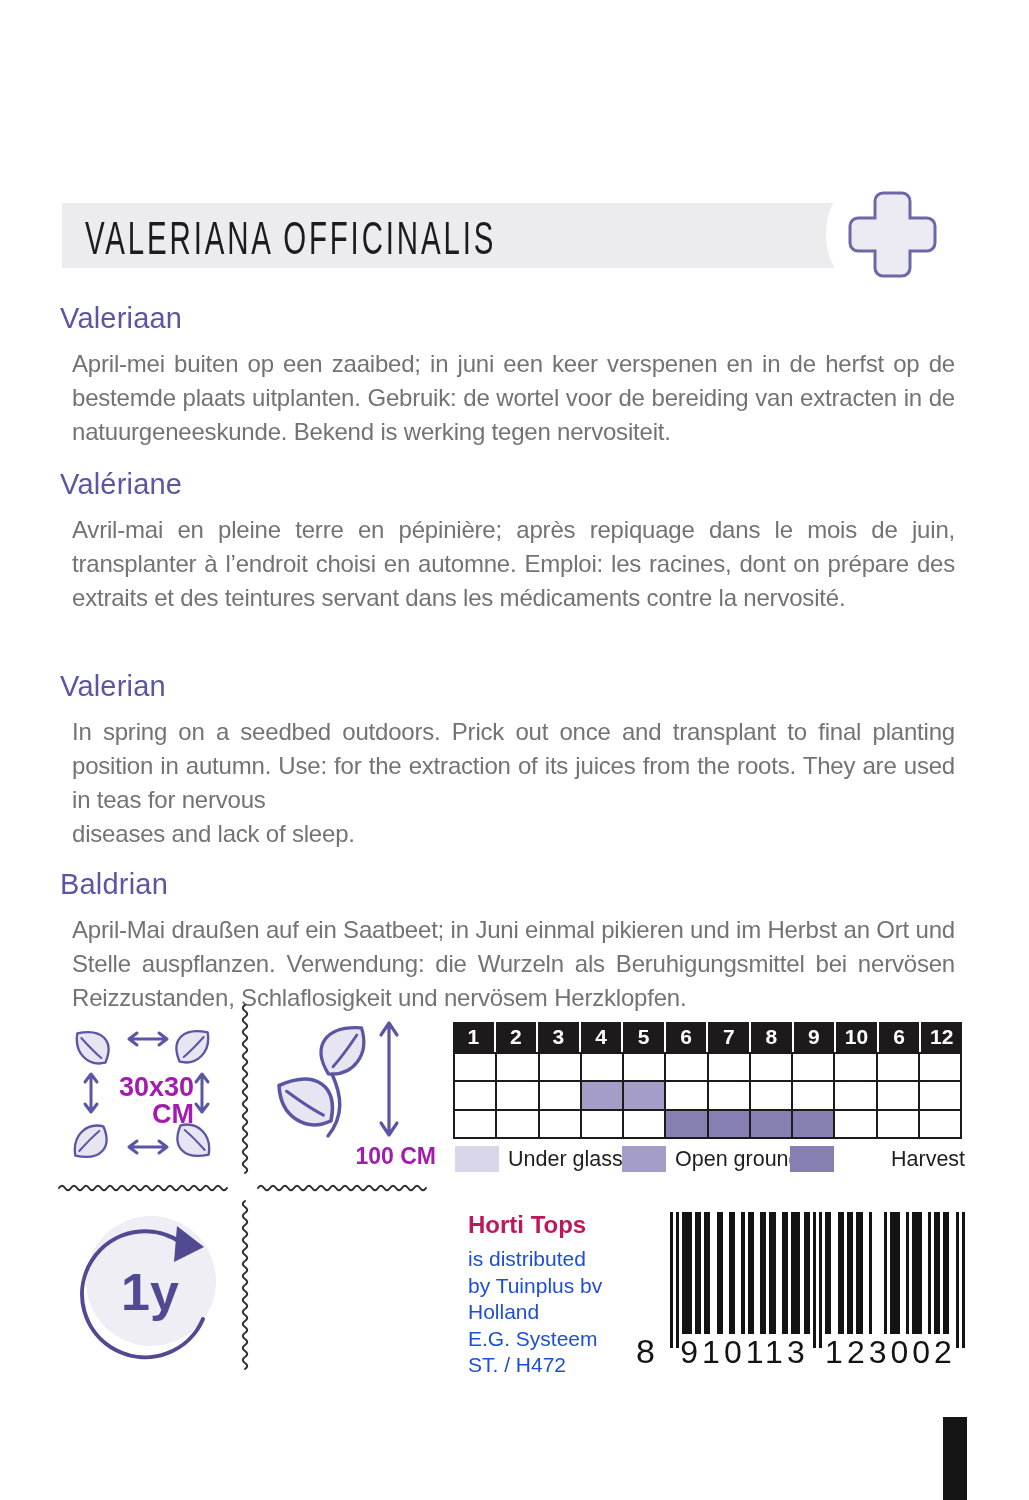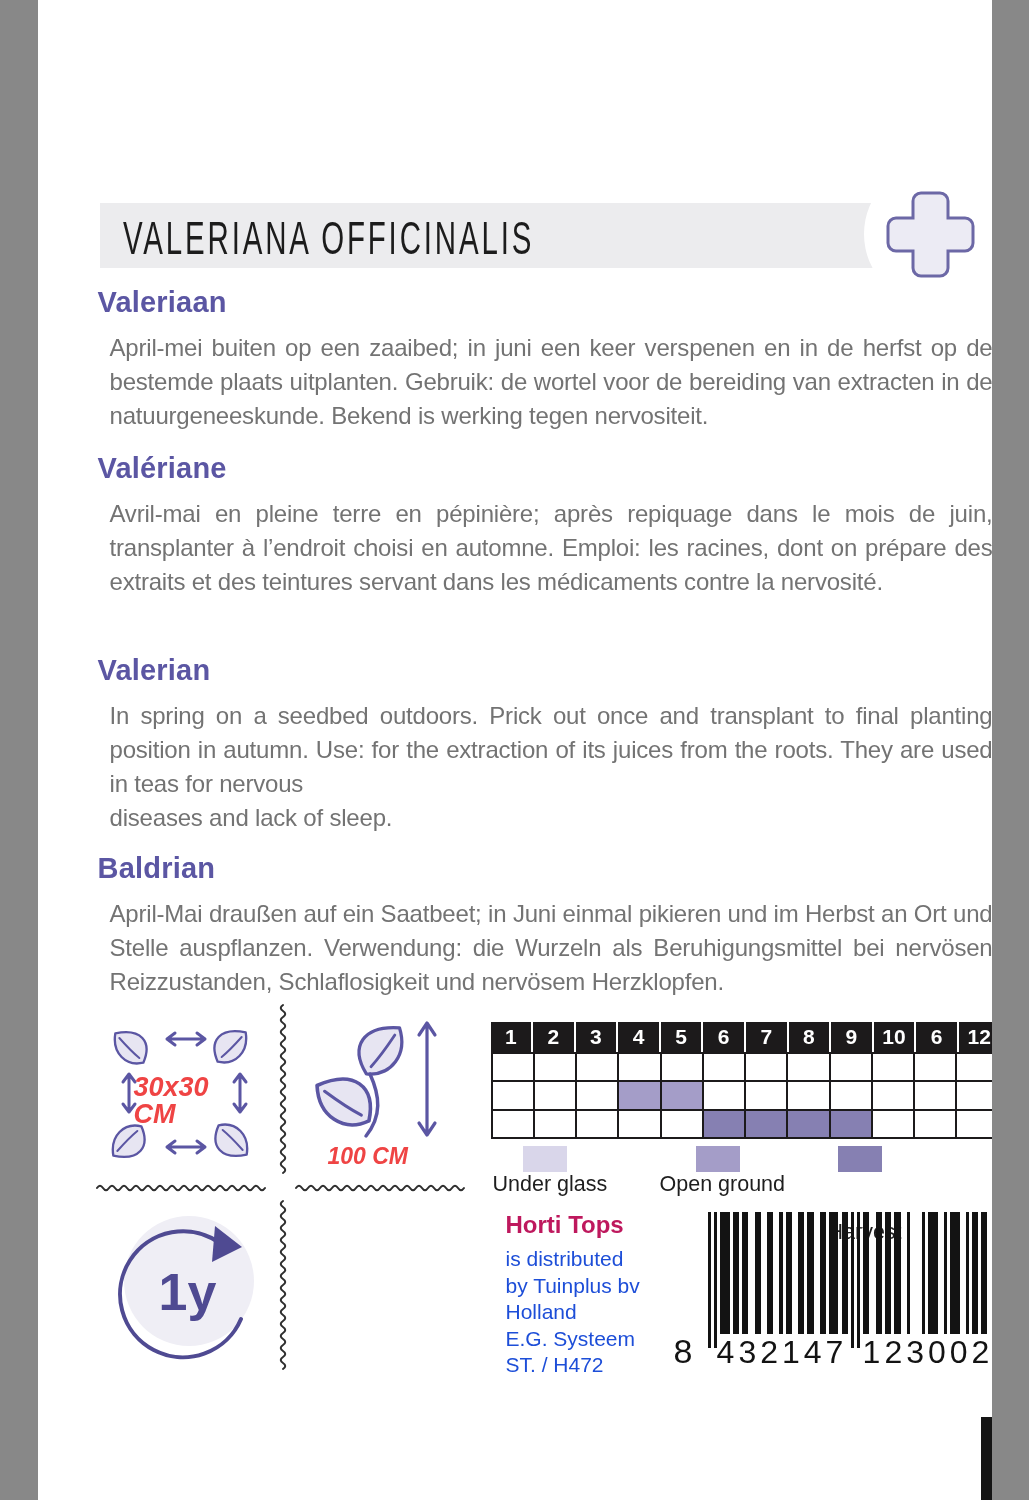--- a/index.html
+++ b/index.html
@@ -1,53 +1,53 @@
 <!DOCTYPE html>
 <html><head>
 <meta charset="utf-8">
 <style>
   html,body{margin:0;padding:0;background:#888;}
   .page{
-    position:relative;width:954px;height:1500px;background:#ffffff;
+    position:relative;width:1029px;height:1500px;background:#ffffff;
     font-family:"Liberation Sans",sans-serif;color:#231f20;overflow:hidden;margin:0 auto;
   }
   
   .banner{position:absolute;left:62px;top:203px;width:840px;height:65px;background:#ececee;}
   .banner h1{
     margin:0;position:absolute;left:23px;top:9px;font-weight:400;color:#1c1c1c;
     font-size:31px;letter-spacing:3px;transform:scale(.95,1.5);transform-origin:left top;
     white-space:nowrap;
   }
   .halo{position:absolute;left:826px;top:162px;width:144px;height:144px;border-radius:50%;background:#ffffff;}
   .cross{position:absolute;left:845px;top:187px;}
   
   .section{position:absolute;left:60px;width:907px;}
-  .section h2{margin:0 0 5px 0;font-size:29px;font-weight:bold;color:#5b56a3;letter-spacing:.2px;}
+  .section h2{margin:16px 0 5px 0;font-size:29px;font-weight:normal;color:#5b56a3;letter-spacing:.2px;}
   .section p{
     margin:12px;font-size:24px;line-height:34px;letter-spacing:-.2px;color:#737373;
     text-align:justify;text-justify:inter-word;white-space:pre-line;
   }
   
   .leaf{position:absolute;}
   .leaf.fx{transform:scaleX(-1);} .leaf.fy{transform:scaleY(-1);} .leaf.fxy{transform:scale(-1,-1);}
-  .ico-label{position:absolute;font-weight:bold;color:#ef4444;text-align:left;font-style:italic;}
+  .ico-label{position:absolute;font-weight:bold;color:#a21caf;text-align:right;}
   #spacing-label{left:96px;top:1074px;width:98px;font-size:27px;line-height:27px;}
   #height-label{left:290px;top:1143px;width:146px;font-size:23px;}
   svg.wave{position:absolute;overflow:visible;}
   
   .cal-head{position:absolute;left:453px;top:1022px;width:509px;height:30px;
     display:grid;grid-template-columns:repeat(12,1fr);gap:2px;}
   .mh{background:#1c1a1b;color:#fff;font-size:21px;font-weight:bold;
     display:flex;align-items:center;justify-content:center;}
   .cal-body{position:absolute;left:453px;top:1052px;width:509px;height:87px;
     background:#1c1a1b;padding:2px;box-sizing:border-box;
     display:grid;grid-template-columns:repeat(12,1fr);grid-template-rows:repeat(3,1fr);gap:2px;}
   .mc{background:#ffffff;}
   .legend{position:absolute;left:453px;top:1146px;width:520px;height:28px;}
-  .legitem{position:absolute;top:0;display:flex;align-items:center;flex-direction:column;}
+  .legitem{position:absolute;top:0;display:flex;align-items:center;}
   .legitem:nth-child(1){left:2px;} .legitem:nth-child(2){left:169px;} .legitem:nth-child(3){left:337px;gap:48px;}
   .sw{display:inline-block;width:44px;height:26px;margin-right:9px;}
   .lt{font-size:21.5px;color:#1e1e1e;}
   
   .lifecycle-bg{position:absolute;left:86px;top:1216px;width:130px;height:130px;border-radius:50%;background:#efeef5;}
   .lifecycle-arrow{position:absolute;left:70px;top:1218px;}
   .lifecycle-label{position:absolute;left:95px;top:1262px;width:110px;text-align:center;
     font-size:52px;font-weight:bold;color:#4f4a92;}
   
   .dist{position:absolute;left:468px;top:1211px;width:170px;}
@@ -298,18 +298,18 @@
         <rect x="248.40" y="0" width="3.10" height="123"></rect>
         <rect x="257.71" y="0" width="3.10" height="123"></rect>
         <rect x="263.93" y="0" width="3.10" height="123"></rect>
         <rect x="267.03" y="0" width="3.10" height="123"></rect>
         <rect x="273.24" y="0" width="3.10" height="123"></rect>
         <rect x="276.34" y="0" width="3.10" height="123"></rect>
         <rect x="285.66" y="0" width="3.10" height="136"></rect>
         <rect x="291.87" y="0" width="3.10" height="136"></rect>
       </svg>
     <div class="bc-first">8</div>
-    <div class="bc-left">432147</div>
+    <div class="bc-left">910113</div>
     <div class="bc-right">123002</div>
   </div>
 
   <div class="corner-mark"></div>
 </div>
 
 </body></html>

